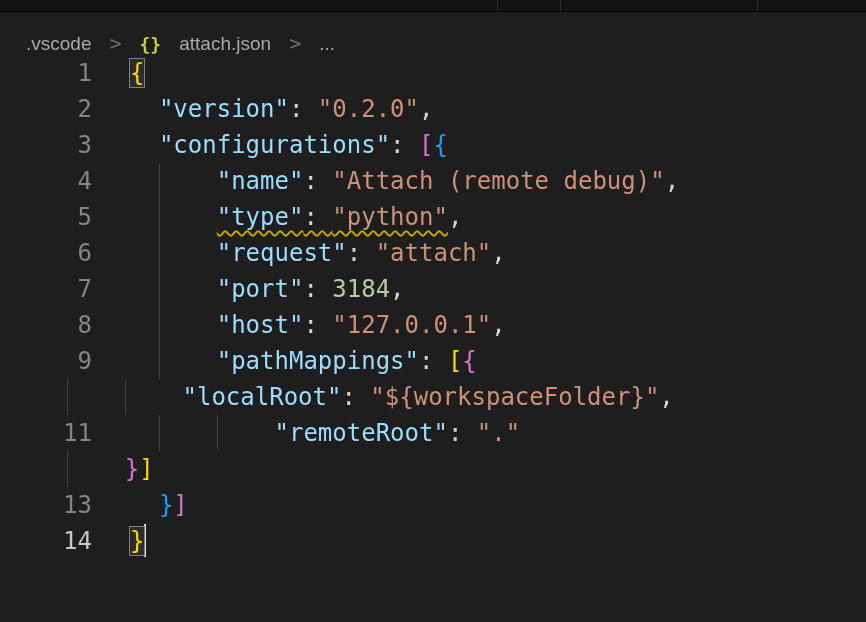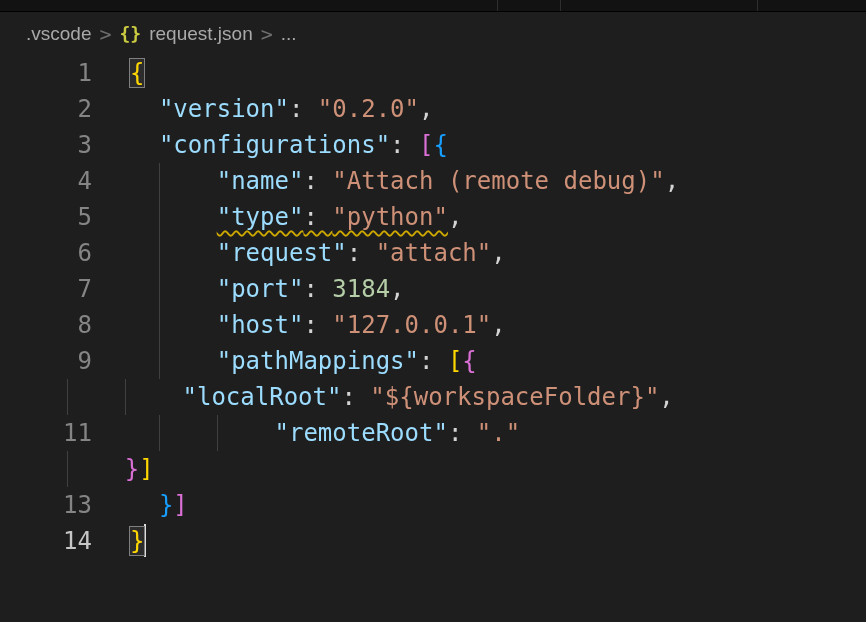--- a/index.html
+++ b/index.html
@@ -19,22 +19,22 @@
     position: relative;
   }
   .tab-divider {
     position: absolute; top: 0; bottom: 0; width: 1px;
     background: #2e2e2e;
   }
 
   
   .breadcrumb {
     height: 43px;
-    display: flex; align-items: center;
-    padding-left: 26px; gap: 8px;
+    display: flex; align-items: flex-end;
+    padding-left: 26px; gap: 18px;
     font-size: 19px;
     color: #a9a9a9;
     background: var(--bg, #1e1e1e);
   }
   .crumb { cursor: pointer; }
   .sep {
     color: #6e6e6e; font-size: 20px;
     font-family: "DejaVu Sans Mono", "Liberation Mono", monospace;
   }
   .json-icon {
@@ -94,21 +94,21 @@
 <div class="tab-bar">
   <span class="tab-divider" style="left:497px"></span>
   <span class="tab-divider" style="left:560px"></span>
   <span class="tab-divider" style="left:757px"></span>
 </div>
 
 <div class="breadcrumb">
   <span class="crumb">.vscode</span>
   <span class="sep">&gt;</span>
   <span class="json-icon">{}</span>
-  <span class="crumb">request.json</span>
+  <span class="crumb">attach.json</span>
   <span class="sep">&gt;</span>
   <span class="crumb">...</span>
 </div>
 
 <div class="editor">
   <div id="code-lines">
       <div class="row">
         <div class="gutter">1</div>
         <div class="code"><span class="tok b1 match-box">{</span></div>
       </div>

